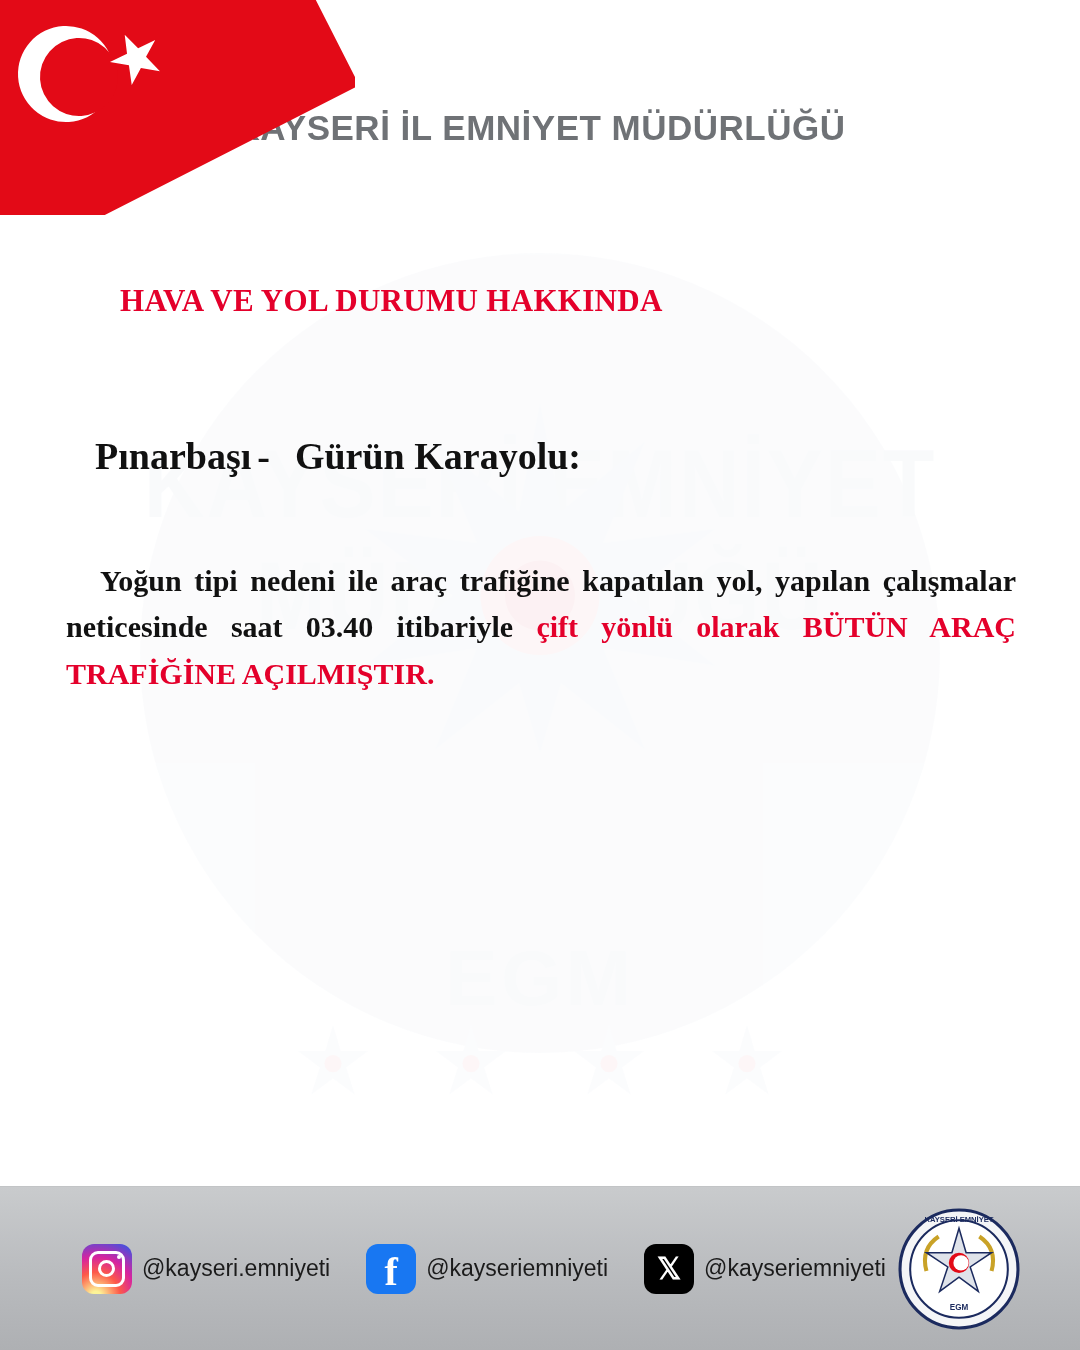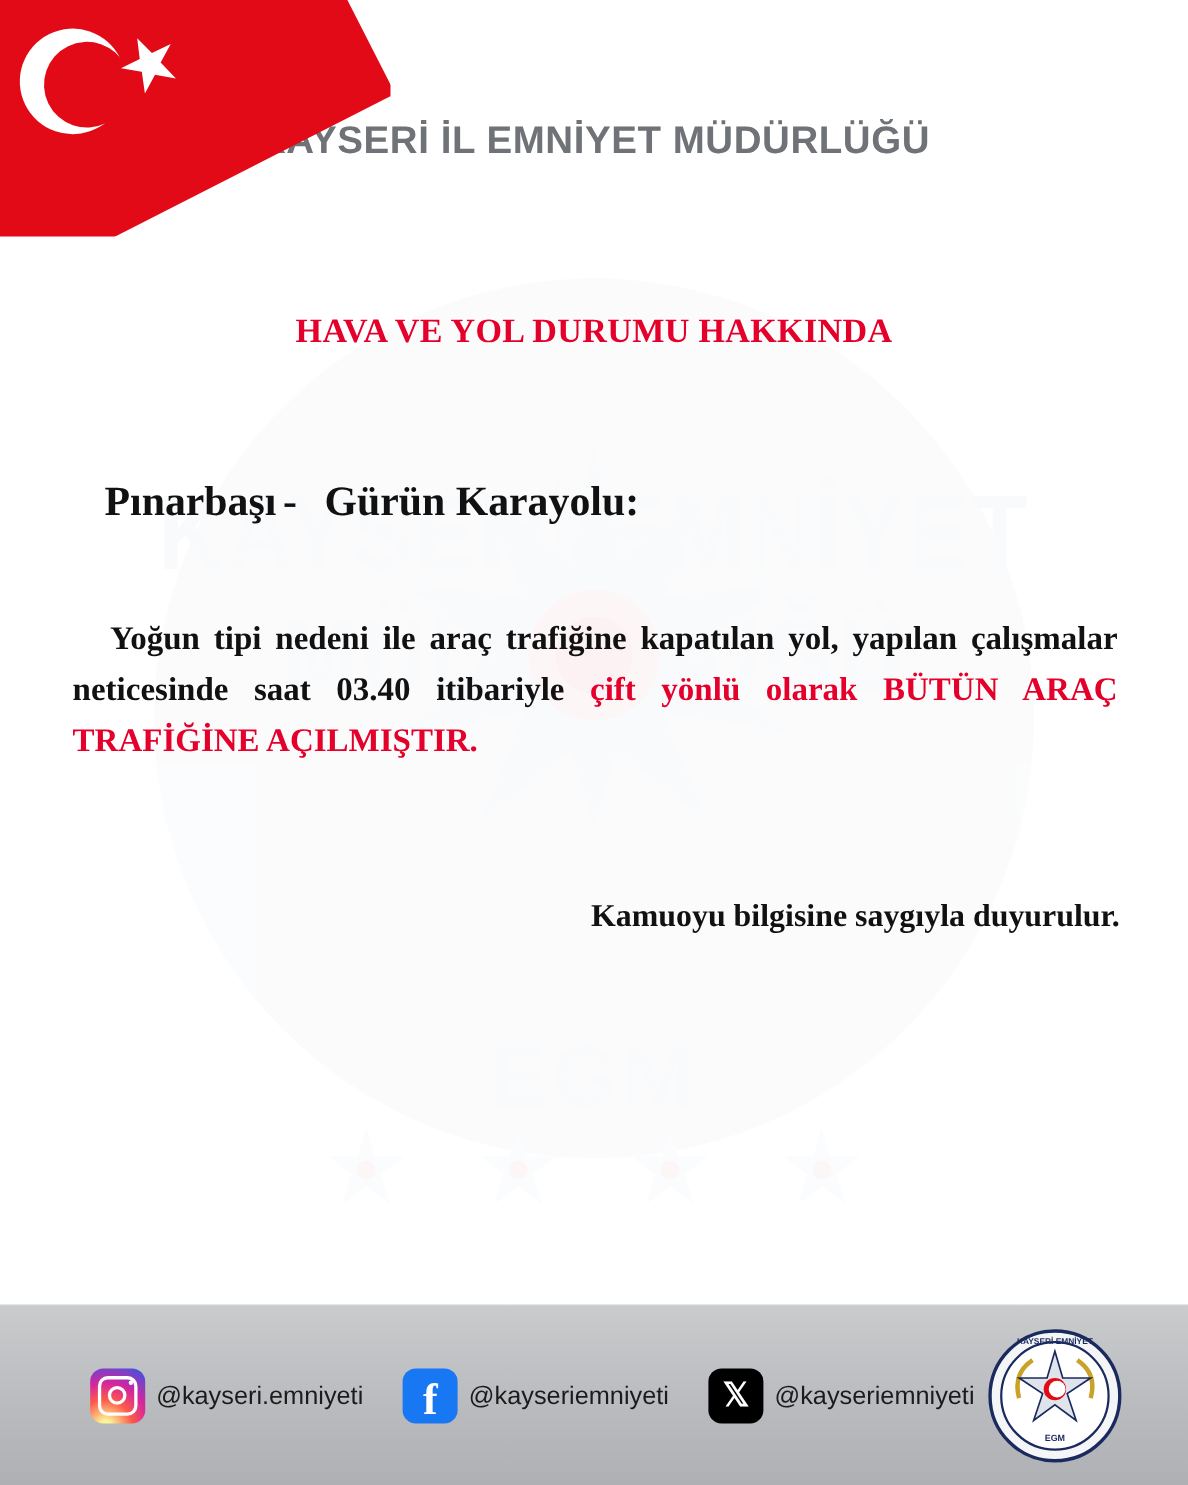--- a/index.html
+++ b/index.html
@@ -154,21 +154,20 @@
   
   .content {
     position: absolute;
     top: 280px;
     left: 0;
     width: 1080px;
     z-index: 3;
     font-family: "Liberation Serif", serif;
   }
   .notice-title {
-    text-align: center;
     color: #e4002b;
     font-weight: bold;
     font-size: 31px;
     line-height: 1.34;
     letter-spacing: 0.3px;
     padding: 0 120px;
   }
   .route-line {
     margin-top: 112px;
     padding-left: 95px;
@@ -351,21 +350,20 @@
     </div>
 
     <div class="route-line">
       <span>Pınarbaşı</span><span class="sep">-</span>&nbsp;&nbsp;<span>Gürün Karayolu:</span>
     </div>
 
     <div class="body-par">
       <span>Yoğun tipi nedeni ile araç trafiğine kapatılan yol, yapılan çalışmalar neticesinde saat 03.40 itibariyle </span><span class="red">çift yönlü olarak BÜTÜN ARAÇ TRAFİĞİNE AÇILMIŞTIR.</span>
     </div>
 
-    <div class="closing">Kamuoyu bilgisine saygıyla duyurulur.</div>
   </div>
 
   <div class="footer">
 
     <div class="social">
       <span class="ico ico-ig">
         <span class="ring"></span>
       </span>
       <span class="handle">@kayseri.emniyeti</span>
     </div>

